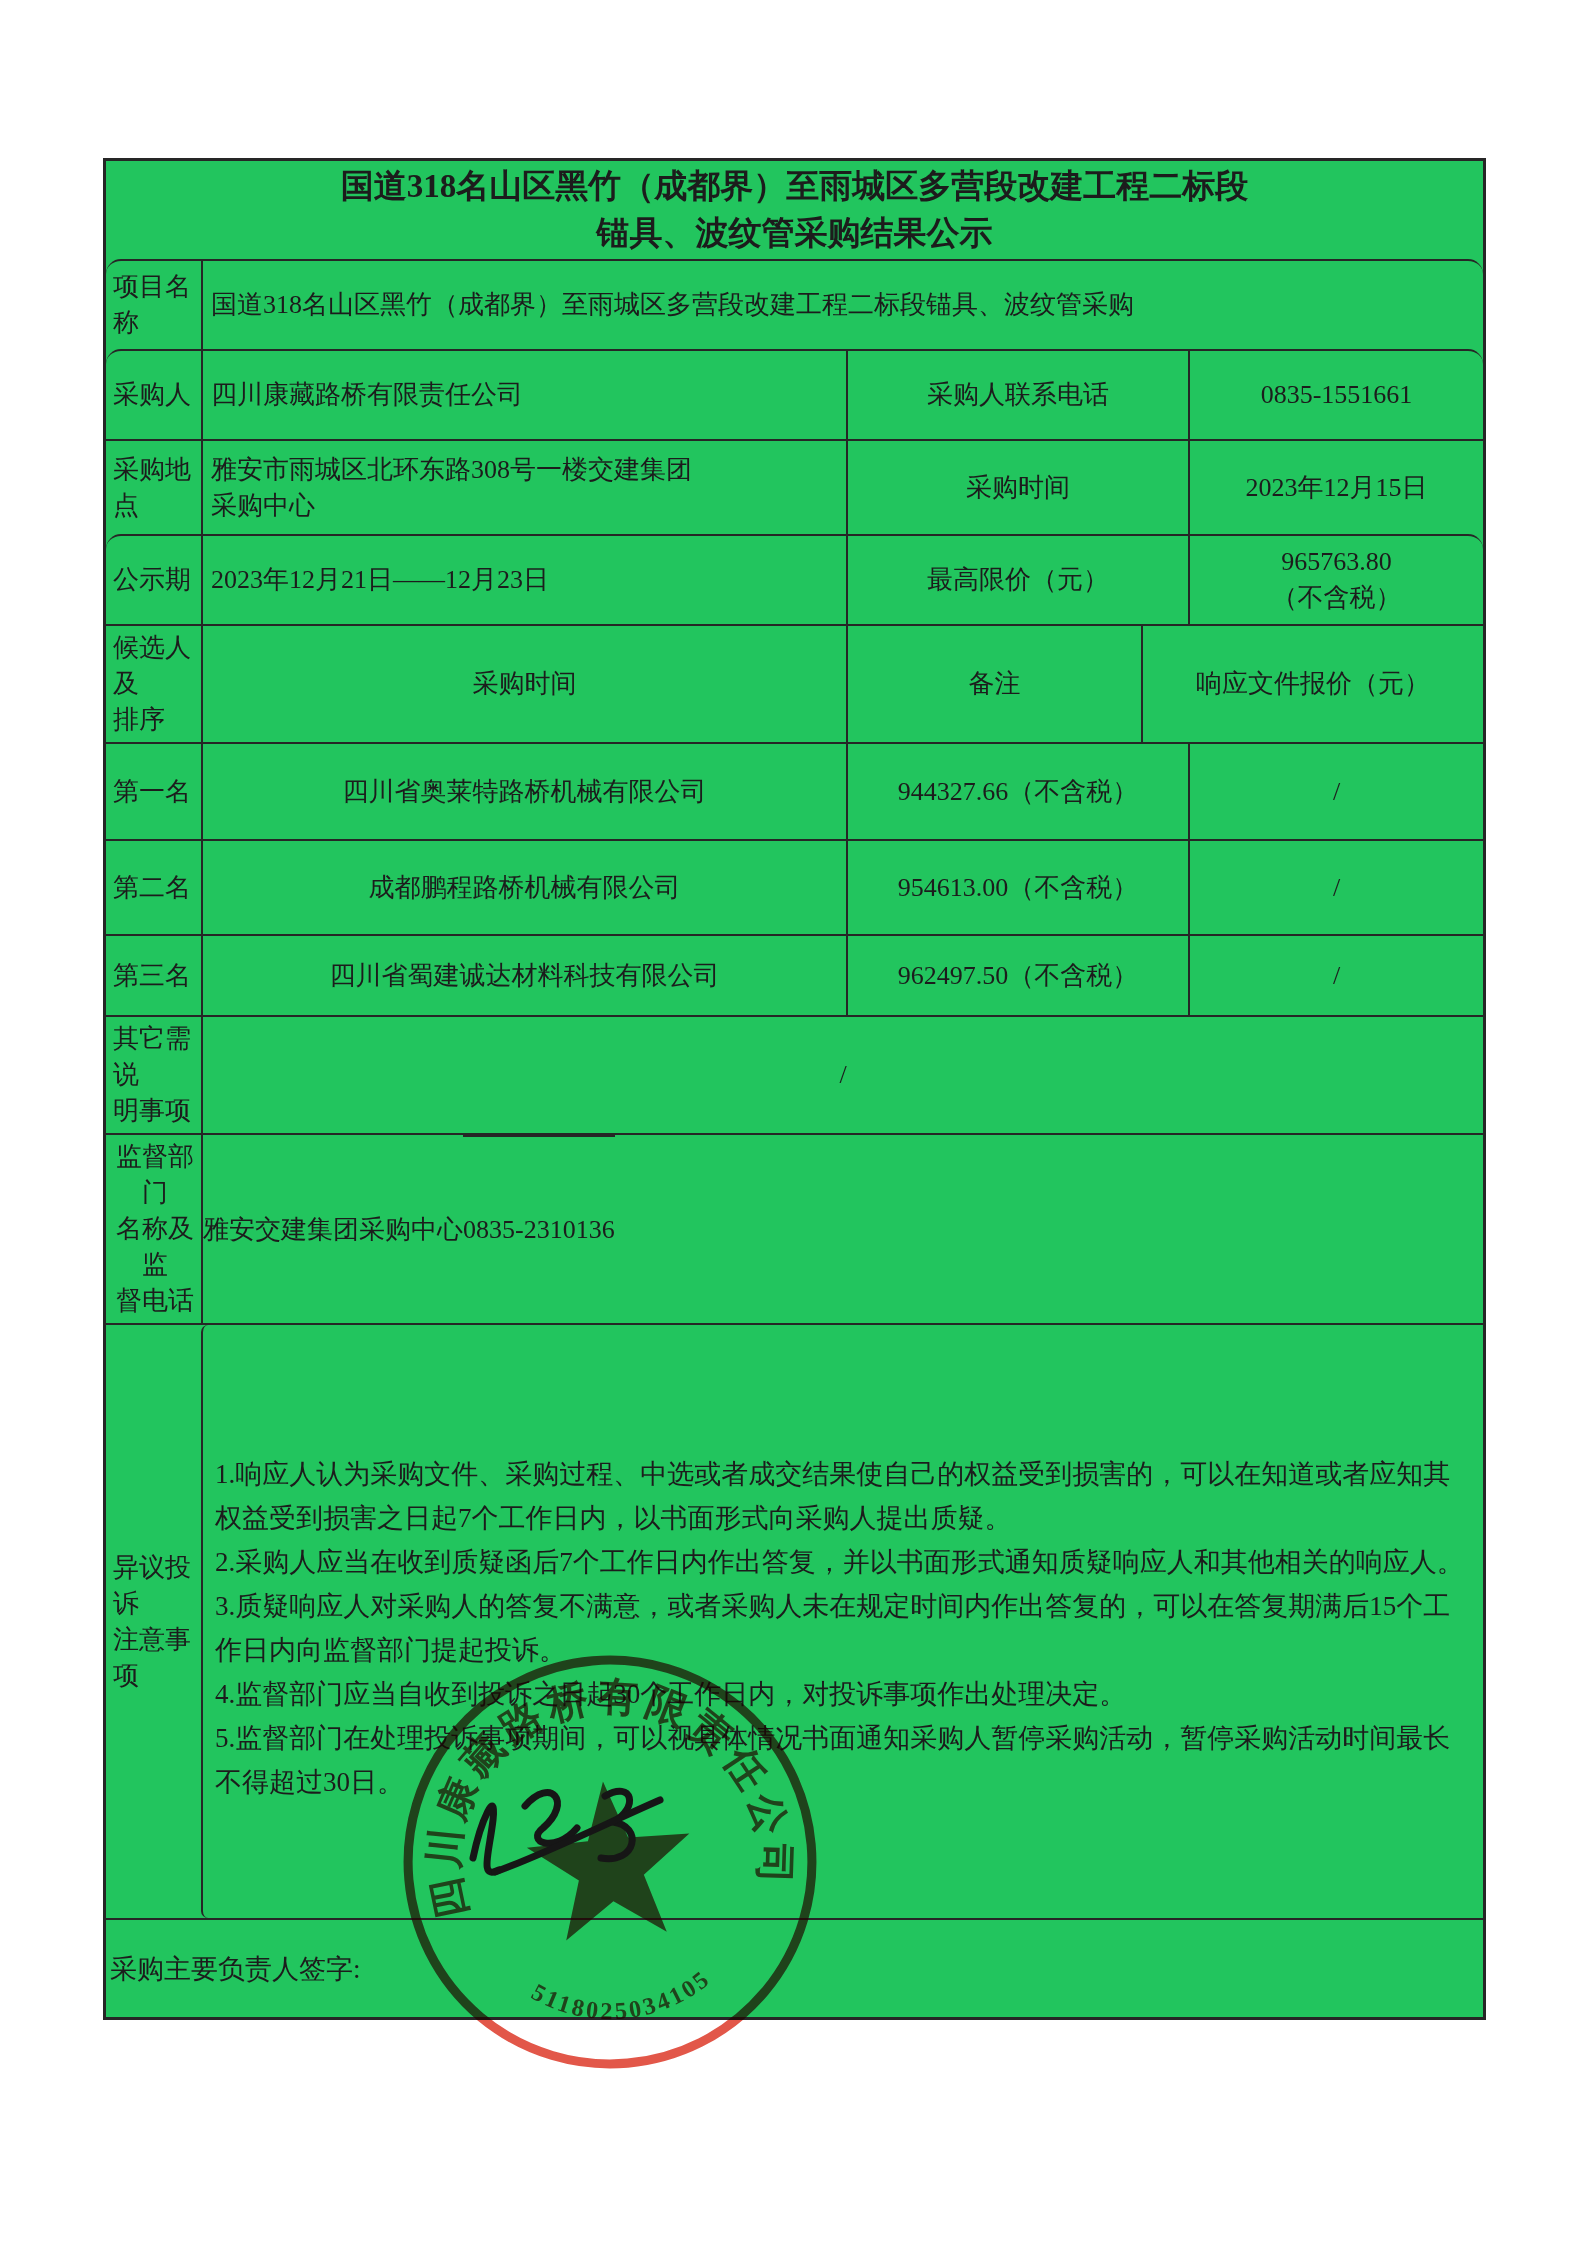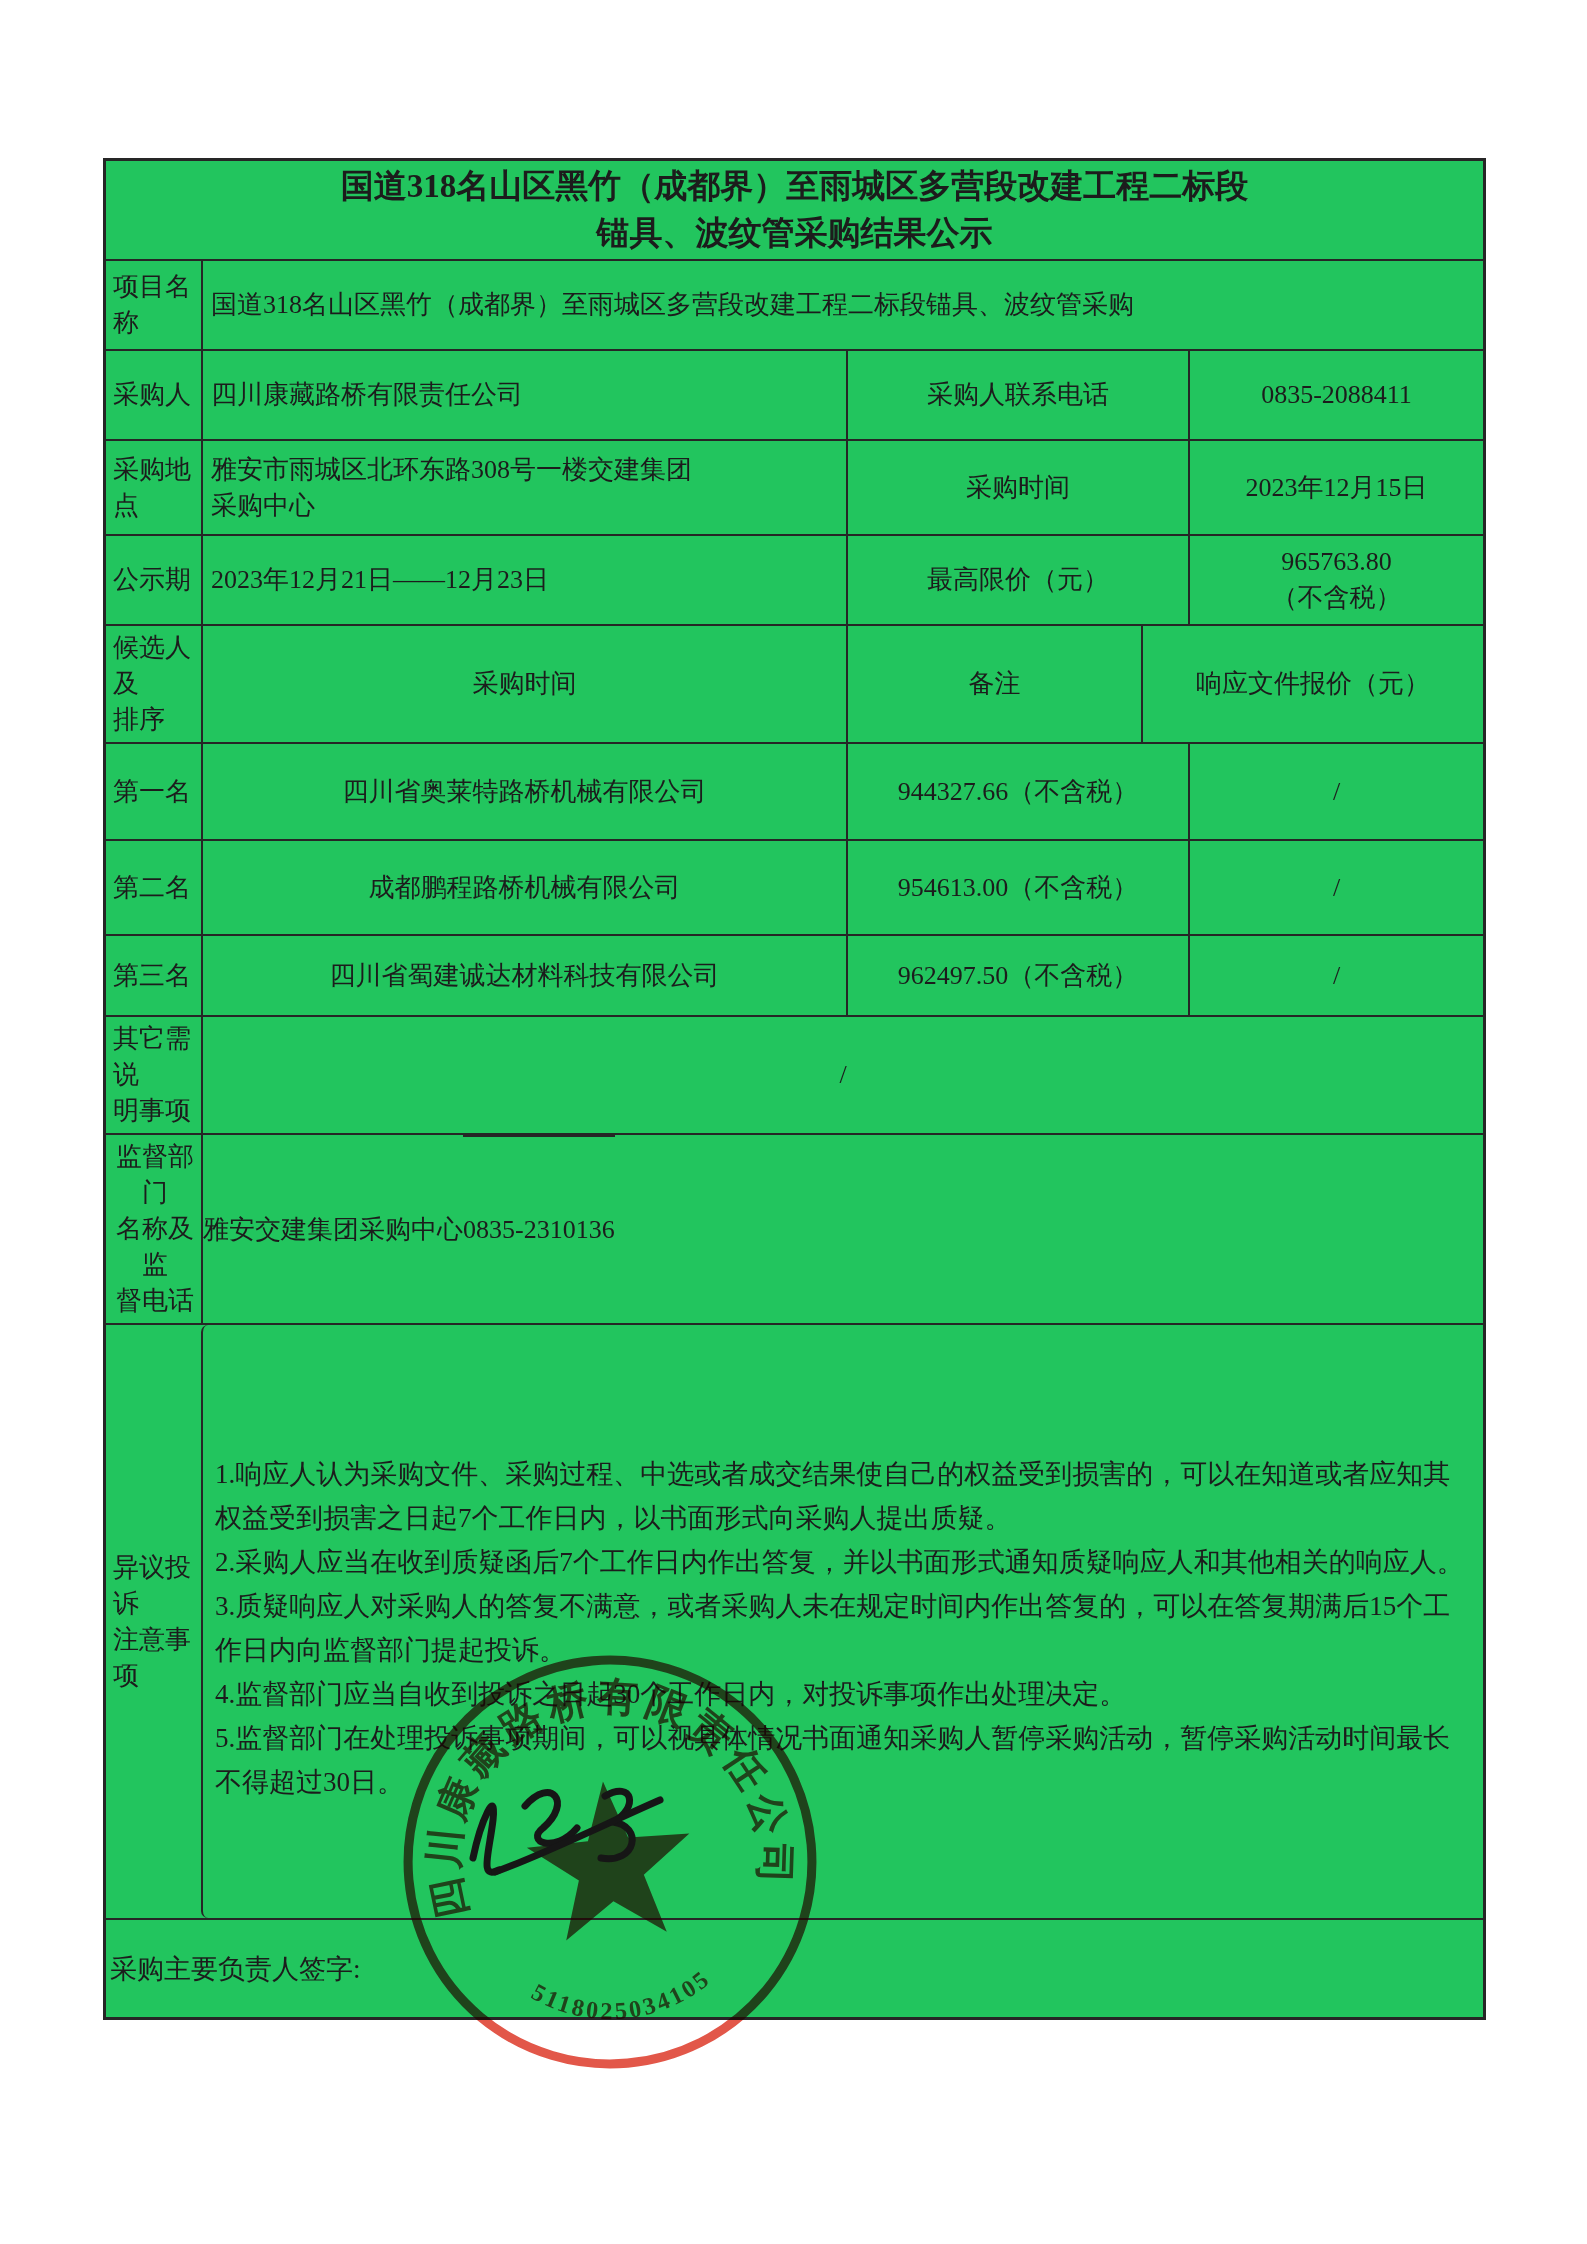--- a/index.html
+++ b/index.html
@@ -25,21 +25,21 @@
   .c3{width:342px;flex:0 0 342px;justify-content:center;text-align:center;}
   .c4{flex:1;justify-content:center;text-align:center;}
   .left{justify-content:flex-start;text-align:left;}
   .center{justify-content:center;text-align:center;}
   .pre{white-space:pre-line;}
   .title-row{min-height:95px;align-items:center;}
   .title-cell{
     flex:1;border-left:none;justify-content:center;text-align:center;
     font-weight:bold;font-size:33px;line-height:47px;padding:2px 10px;
   }
-  .h90{min-height:88px;} .h95{min-height:93px;} .h70{min-height:68px;}
+  .h90{min-height:88px;border-radius:15px;} .h95{min-height:93px;} .h70{min-height:68px;}
   .h97{min-height:95px;} .h81{min-height:79px;} .h80{min-height:78px;}
   .supervision-right{flex:1;display:flex;flex-direction:row;border-left:2px solid #262626;}
   .supervision-right .sub{
     display:flex;align-items:center;justify-content:center;text-align:center;
     font-size:26px;min-height:78px;box-sizing:border-box;
   }
   .supervision-right .sub + .sub{border-top:2px solid #262626;}
   .objection-row{min-height:593px;}
   .objection-label{align-items:center;}
   .objection-body{
@@ -71,21 +71,21 @@
 
   <div class="row h90">
     <div class="cell c1 left">项目名称</div>
     <div class="cell c4 left">国道318名山区黑竹（成都界）至雨城区多营段改建工程二标段锚具、波纹管采购</div>
   </div>
 
   <div class="row h90">
     <div class="cell c1 left">采购人</div>
     <div class="cell c2 left">四川康藏路桥有限责任公司</div>
     <div class="cell c3">采购人联系电话</div>
-    <div class="cell c4">0835-2088411</div>
+    <div class="cell c4">0835-1551661</div>
   </div>
 
   <div class="row h95">
     <div class="cell c1 left">采购地点</div>
     <div class="cell c2 left pre">雅安市雨城区北环东路308号一楼交建集团
 采购中心</div>
     <div class="cell c3">采购时间</div>
     <div class="cell c4">2023年12月15日</div>
   </div>
 

